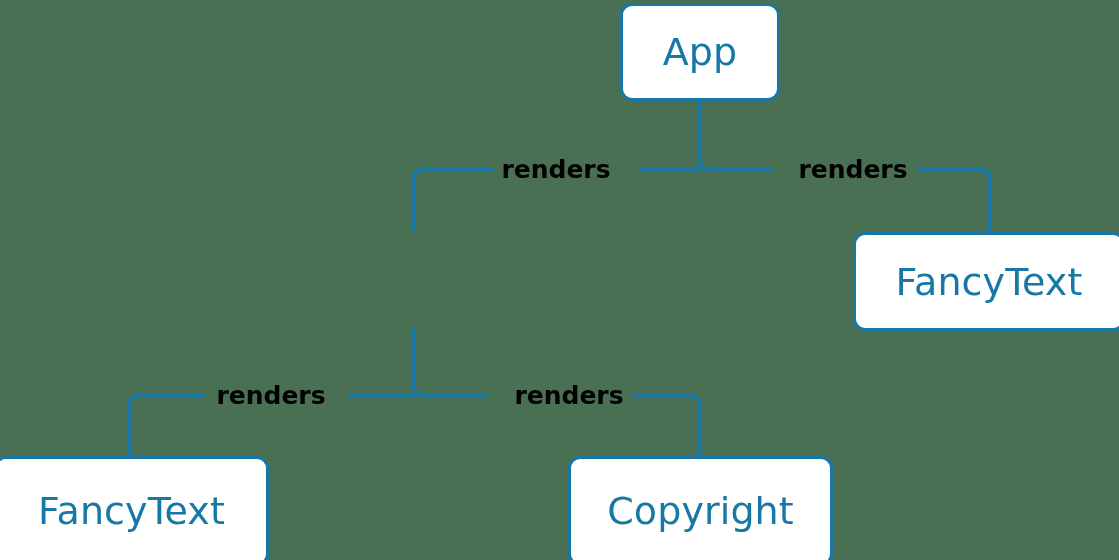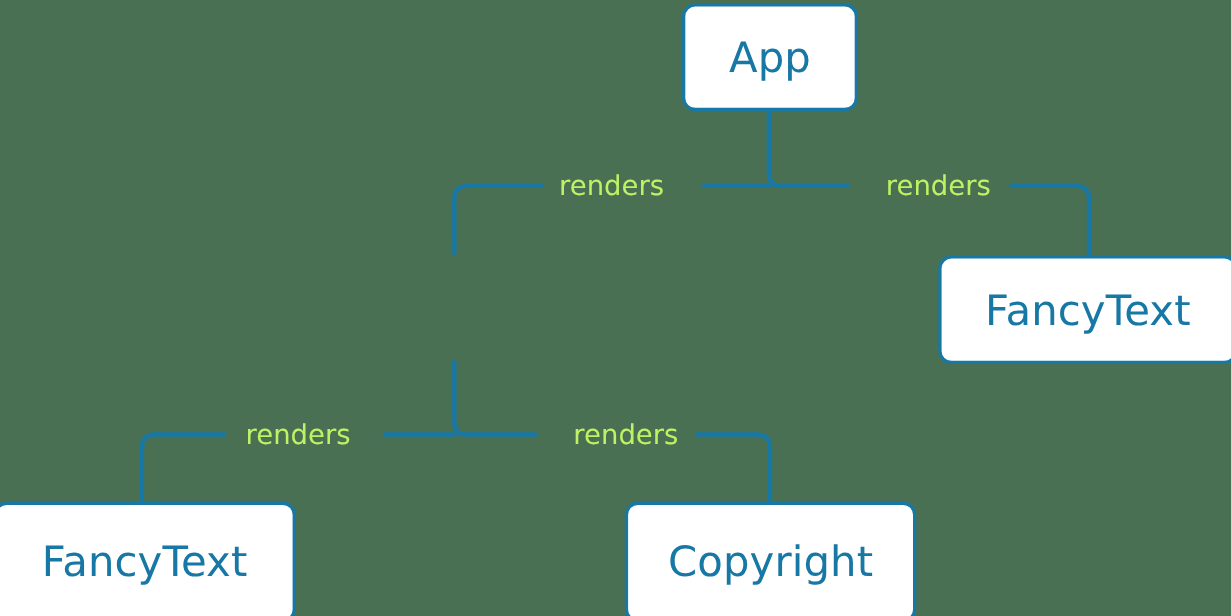--- a/index.html
+++ b/index.html
@@ -37,23 +37,23 @@
     justify-content: center;
     color: #1878a5;
     font-size: 38px;
     font-weight: 400;
     letter-spacing: 0.1px;
     white-space: nowrap;
     z-index: 2;
   }
   .edge-label {
     position: absolute;
-    color: #bef264;
+    color: #000000;
     font-size: 25px;
-    font-weight: 400;
+    font-weight: 700;
     white-space: nowrap;
     z-index: 3;
     transform: translate(-50%, -50%);
   }
 </style>
 </head>
 <body>
 
 <div id="diagram-root">
 

